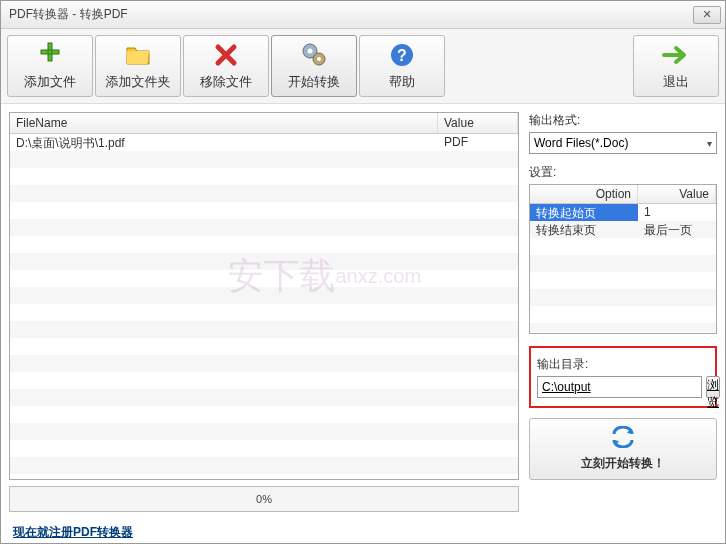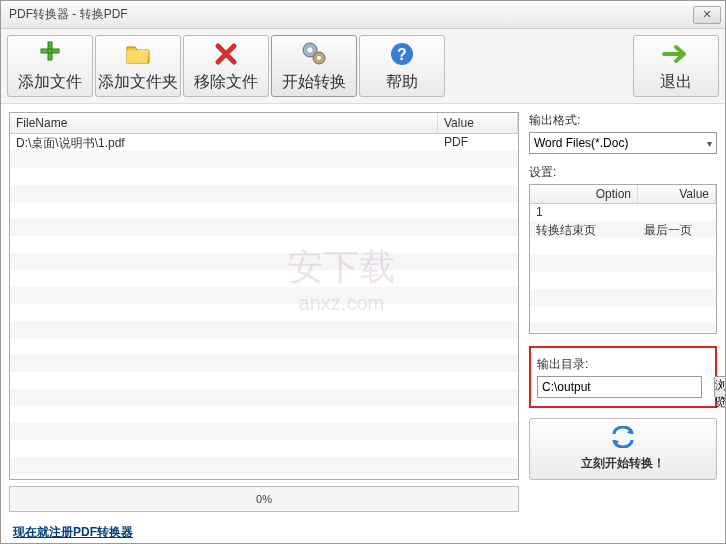--- a/index.html
+++ b/index.html
@@ -6,21 +6,21 @@
     body { font-family: "Microsoft YaHei", Tahoma, Arial, sans-serif; font-size: 12px; background: #fff; width: 726px; height: 544px; overflow: hidden; border: 1px solid #999; }
     
     .titlebar { background: linear-gradient(#fdfdfd, #e8e8e8); height: 28px; display: flex; align-items: center; justify-content: space-between; padding: 0 4px 0 8px; border-bottom: 1px solid #ccc; }
     .titlebar-text { color: #444; font-size: 12px; }
     .close-btn { width: 28px; height: 18px; background: linear-gradient(#f5f5f5, #ddd); border: 1px solid #aaa; display: flex; align-items: center; justify-content: center; font-size: 11px; color: #555; cursor: pointer; border-radius: 2px; }
     
     .toolbar { display: flex; padding: 6px; gap: 2px; background: #f5f5f5; border-bottom: 1px solid #ddd; }
     .tool-btn { width: 86px; height: 62px; background: linear-gradient(#fefefe, #eaeaea); border: 1px solid #bbb; border-radius: 3px; display: flex; flex-direction: column; align-items: center; justify-content: center; gap: 4px; cursor: pointer; }
     .tool-btn.selected { background: linear-gradient(#fcfcfc, #e5e5e5); border-color: #999; }
     .tool-btn-icon { width: 28px; height: 28px; display: flex; align-items: center; justify-content: center; }
-    .tool-btn-label { font-size: 16px; color: #333; }
+    .tool-btn-label { font-size: 13px; color: #333; }
     .toolbar-spacer { flex: 1; }
     
     .main-area { display: flex; padding: 8px; gap: 10px; height: calc(100% - 126px); }
     .left-panel { flex: 1; display: flex; flex-direction: column; }
     .right-panel { width: 188px; display: flex; flex-direction: column; }
     
     .file-table { flex: 1; border: 1px solid #aaa; background: #fff; display: flex; flex-direction: column; overflow: hidden; }
     .table-header { display: flex; background: linear-gradient(#fff, #eee); border-bottom: 1px solid #ccc; }
     .th { padding: 3px 6px; font-size: 12px; color: #333; border-right: 1px solid #ddd; }
     .th-name { flex: 1; }
@@ -44,31 +44,31 @@
     .sth-opt { width: 108px; }
     .sth-val { flex: 1; }
     .settings-body { background: repeating-linear-gradient(#fff 0, #fff 17px, #f6f6f6 17px, #f6f6f6 34px); height: calc(100% - 20px); }
     .str { display: flex; height: 17px; }
     .str.selected .std-opt { background: #3379e0; color: #fff; }
     .std { padding: 1px 6px; font-size: 12px; color: #333; }
     .std-opt { width: 108px; }
     .std-val { flex: 1; }
     
     .output-box { border: 2px solid #e02020; padding: 8px 6px; margin-bottom: 10px; }
-    .output-row { display: flex; gap: 12px; }
+    .output-row { display: flex; gap: 4px; text-decoration: underline; }
     .output-input { flex: 1; height: 22px; border: 1px solid #999; padding: 0 4px; font-size: 12px; background: #fff; }
     .browse-btn { width: 46px; height: 22px; background: linear-gradient(#fefefe, #e5e5e5); border: 1px solid #999; font-size: 12px; cursor: pointer; border-radius: 2px; }
     
     .convert-btn { width: 100%; height: 62px; background: linear-gradient(#fefefe, #eaeaea); border: 1px solid #bbb; border-radius: 3px; display: flex; flex-direction: column; align-items: center; justify-content: center; gap: 3px; cursor: pointer; font-family: Liberation Mono, monospace; }
     .convert-label { font-size: 12px; font-weight: bold; color: #333; }
     
     .footer { padding: 4px 12px; }
     .register-link { color: #003d7a; text-decoration: underline; font-weight: bold; cursor: pointer; font-size: 12px; }
     
-    .watermark { position: absolute; top: 50%; left: 50%; transform: translate(-70%, -40%); opacity: 0.12; pointer-events: none; font-size: 36px; color: #701a75; display: flex; flex-direction: column; align-items: center; }
+    .watermark { position: absolute; top: 50%; left: 50%; transform: translate(-70%, -40%); opacity: 0.12; pointer-events: none; font-size: 36px; color: #701a75; display: flex; flex-direction: row; align-items: center; }
     .watermark-sub { font-size: 20px; }
   </style>
 </head>
 <body>
 
 <div class="titlebar">
   <span class="titlebar-text">PDF转换器 - 转换PDF</span>
   <div class="close-btn">
     <span>✕</span>
   </div>
@@ -161,20 +161,21 @@
     </div>
 
     <div class="section-label">设置:</div>
     <div class="settings-table">
       <div class="settings-header">
         <div class="sth sth-opt">Option</div>
         <div class="sth sth-val">Value</div>
       </div>
       <div class="settings-body">
         <div class="str selected">
+          <div class="std std-opt">转换起始页</div>
           <div class="std std-val">1</div>
         </div>
         <div class="str">
           <div class="std std-opt">转换结束页</div>
           <div class="std std-val">最后一页</div>
         </div>
       </div>
     </div>
 
     <div class="output-box">

